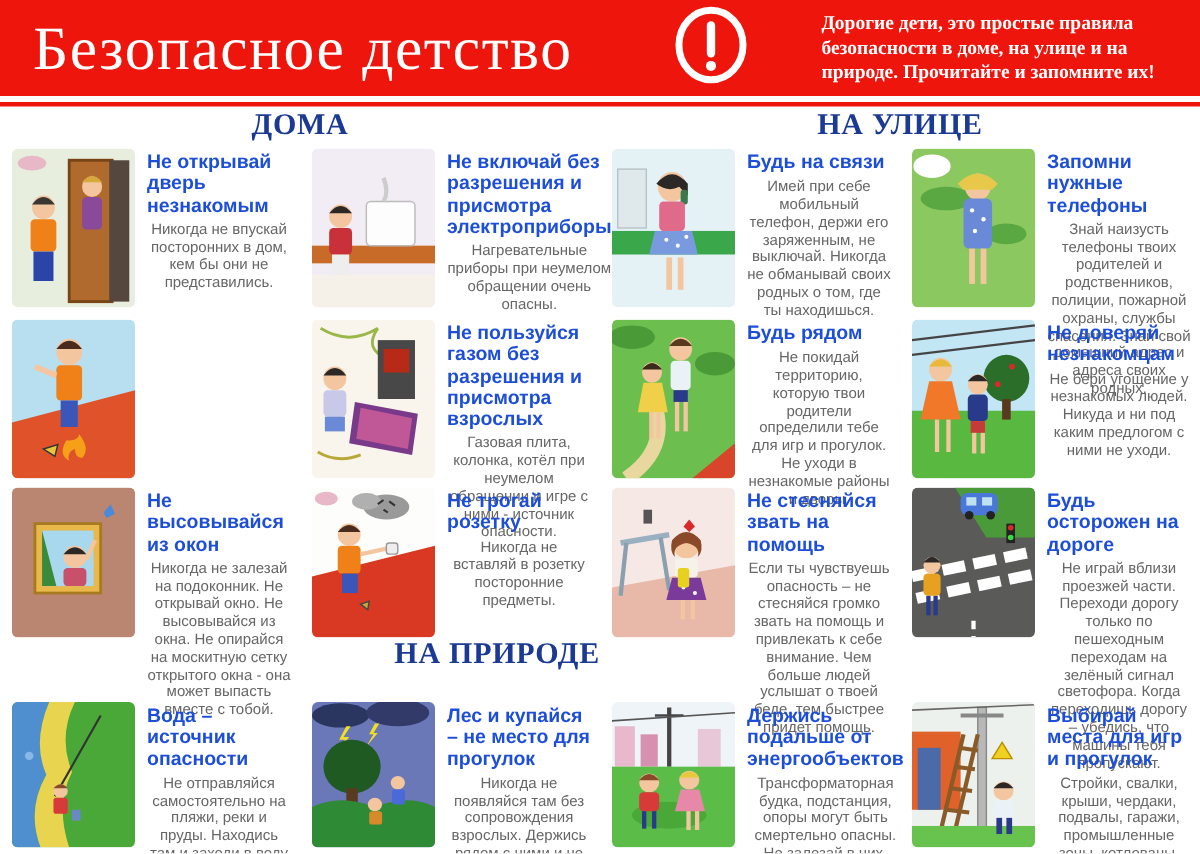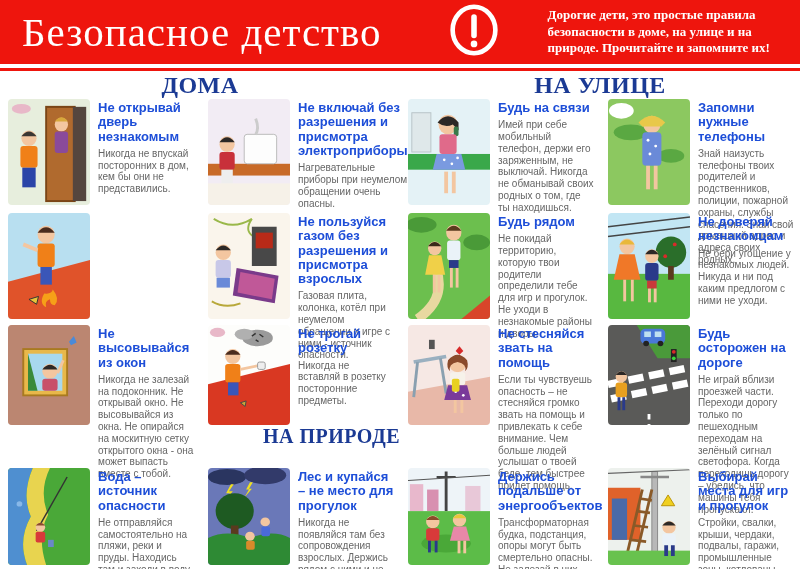--- a/index.html
+++ b/index.html
@@ -10,32 +10,32 @@
           padding:0 14px 0 22px;color:#fff;box-sizing:border-box;gap:48px;}
   .banner-title{font-family:"Liberation Serif",serif;font-size:41px;letter-spacing:1px;
                 white-space:nowrap;line-height:1;}
   .alert{margin-left:18px;flex:0 0 auto;}
   .intro{margin-left:auto;width:292px;font-family:Liberation Serif, serif;font-weight:bold;
          font-size:13px;line-height:1.3;}
   .red-rule{height:3px;background:#ee150d;margin-top:4px;}
   
   .heads{position:relative;height:26px;}
   .sec-h{position:absolute;top:1px;font-family:"Liberation Serif",serif;font-weight:bold;
-         font-size:24px;color:#1b3a94;text-align:center;letter-spacing:.5px;}
+         font-size:20px;color:#1b3a94;text-align:center;letter-spacing:.5px;}
   .sec-h.home{left:0;width:400px;}
   .sec-h.street{left:400px;width:400px;}
   
   .grid{display:grid;grid-template-columns:200px 200px 200px 200px;
         grid-template-rows:114px 112px 102px 22px 118px;}
   .card{display:flex;padding:2px 4px 0 8px;box-sizing:border-box;}
   .pic{flex:0 0 82px;height:100%;max-height:106px;border-radius:4px;overflow:hidden;}
   .pic svg{display:block;width:100%;height:100%;}
   .txt{flex:1;padding:2px 2px 0 8px;}
   .txt h3{margin:0 0 4px 0;font-size:13px;line-height:1.1;color:#1d4ed8;}
-  .txt p{margin:0;font-size:10px;line-height:1.18;color:#666;}
+  .txt p{margin:0;font-size:10px;line-height:1.18;color:#666;text-align:center;}
   .nature-cell{grid-column:1/3;grid-row:4;text-align:right;}
   .nature-cell .sec-h2{font-family:"Liberation Serif",serif;font-weight:bold;font-size:20px;
                        color:#1b3a94;letter-spacing:.5px;}
   .r5{grid-row:5;margin-top:19px;}
 </style>
 </head>
 <body>
 
 <div class="poster">
 

